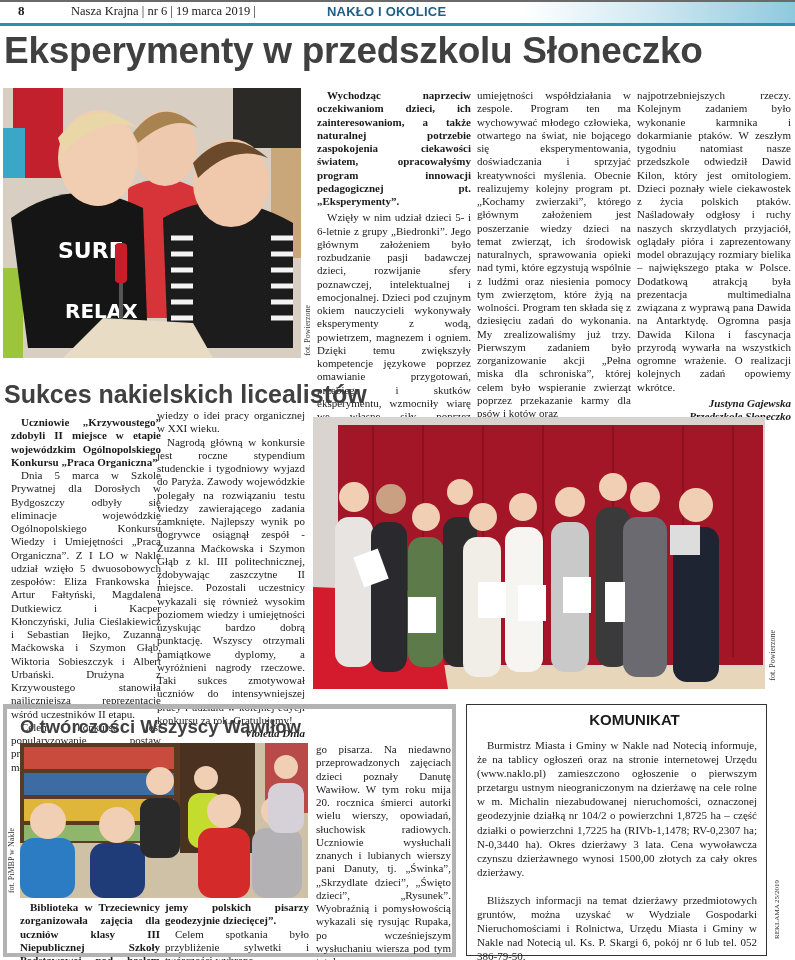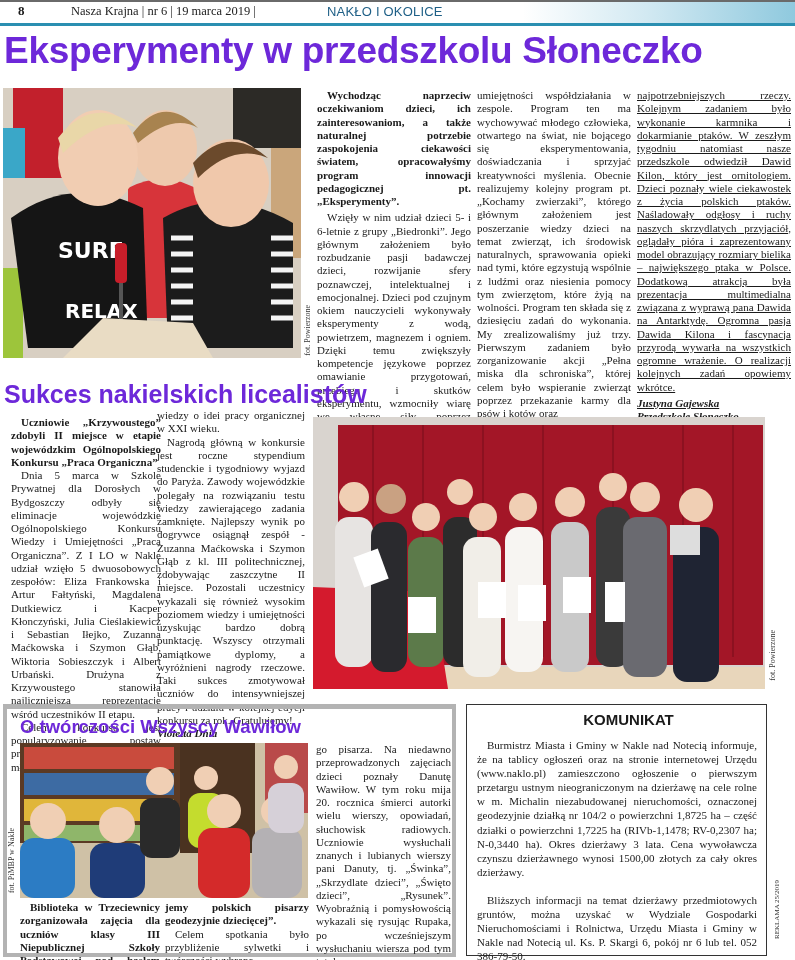--- a/index.html
+++ b/index.html
@@ -7,47 +7,47 @@
   body { position: relative; font-family: "Liberation Serif", serif; color: #1a1a1a; }
 
   
   .topline { position: absolute; left: 0; top: 0; width: 795px; height: 2px; background: #6a6a6a; }
   .header { position: absolute; left: 0; top: 2px; width: 795px; height: 22px; }
   .header .grad { position: absolute; left: 300px; top: 0; width: 495px; height: 22px;
      background: linear-gradient(to right, #ffffff 0%, #ffffff 45%, #d2e9f2 70%, #8fc9de 100%); }
   .header .rule { position: absolute; left: 0; top: 21px; width: 795px; height: 3px; background: #2a8fb1; }
   .page-num { position: absolute; left: 18px; top: 3px; font-family: "Liberation Serif", serif; font-weight: bold; font-size: 13px; }
   .pub-info { position: absolute; left: 51px; top: 4px; font-size: 12.5px; color: #222; margin-left: 20px; }
-  .section-name { position: absolute; left: 327px; top: 4px; font-family: "Liberation Sans", sans-serif; font-weight: normal; font-size: 13px; color: #1e5f86; letter-spacing: 0.2px; }
-
-  h1.headline { position: absolute; font-family: "Liberation Sans", sans-serif; font-weight: bold; color: #6d28d9; white-space: nowrap; }
+  .section-name { position: absolute; left: 327px; top: 4px; font-family: "Liberation Sans", sans-serif; font-weight: bold; font-size: 13px; color: #1e5f86; letter-spacing: 0.2px; }
+
+  h1.headline { position: absolute; font-family: "Liberation Sans", sans-serif; font-weight: bold; color: #404040; white-space: nowrap; }
   #h1a { left: 4px; top: 30px; font-size: 37px; letter-spacing: -0.3px; }
   #h1b { left: 4px; top: 380px; font-size: 25px; }
 
   .photo { position: absolute; overflow: hidden; }
   .credit { position: absolute; font-size: 8px; color: #333; writing-mode: vertical-rl; transform: rotate(180deg); white-space: nowrap; }
 
   .col { position: absolute; font-size: 11px; line-height: 13.25px; text-align: justify; hyphens: none; }
   .col p { text-indent: 10px; }
   .col p.lead { font-weight: bold; }
   .col p.noind { text-indent: 0; }
-  .sig { text-align: left; font-style: italic; font-weight: bold; text-indent: 0 !important; }
+  .sig { text-align: right; font-style: italic; font-weight: bold; text-indent: 0 !important; }
 
   
   #photo1 { left: 3px; top: 88px; width: 298px; height: 270px; background: #cfc3b5; }
   
   #photo2 { left: 313px; top: 417px; width: 452px; height: 272px; background: #9e1524; }
   
   #photo3 { left: 20px; top: 743px; width: 288px; height: 155px; background: #b9a48a; }
 
   .box3 { position: absolute; left: 3px; top: 704px; width: 453px; height: 253px; border: 4px solid #b3b3b3; border-top-width: 5px; }
   #h1c { left: 20px; top: 716px; font-size: 18.5px; }
 
   .komunikat { position: absolute; left: 466px; top: 704px; width: 301px; height: 252px; border: 1.5px solid #333; }
-  .kom-title { position: absolute; left: 12px; top: 708px; width: 100%; text-align: center; font-family: "Liberation Sans", sans-serif; font-weight: bold; font-size: 15px; }
+  .kom-title { position: absolute; left: 18px; top: 708px; width: 100%; text-align: center; font-family: "Liberation Sans", sans-serif; font-weight: bold; font-size: 15px; }
   .reklama { position: absolute; left: 773px; top: 880px; font-size: 7px; color: #333; writing-mode: vertical-rl; transform: rotate(180deg); }
 </style>
 </head>
 <body>
 
 <div class="topline"></div>
 <div class="header">
   <div class="grad"></div>
   <div class="rule"></div>
 </div>
@@ -102,21 +102,21 @@
 </div>
 <span class="credit" style="left:303px; top:305px;">fot. Powierzone</span>
 
 <div class="col" style="left:317px; top:89px; width:154px;">
   <p class="lead">Wychodząc naprzeciw oczekiwaniom dzieci, ich zainteresowaniom, a także naturalnej potrzebie zaspokojenia ciekawości światem, opracowałyśmy program innowacji pedagogicznej pt. „Eksperymenty”.</p>
   <p style="margin-top:3px;">Wzięły w nim udział dzieci 5- i 6-letnie z grupy „Biedronki”. Jego głównym założeniem było rozbudzanie pasji badawczej dzieci, rozwijanie sfery poznawczej, intelektualnej i emocjonalnej. Dzieci pod czujnym okiem nauczycieli wykonywały eksperymenty z wodą, powietrzem, magnezem i ogniem. Dzięki temu zwiększyły kompetencje językowe poprzez omawianie przygotowań, przebiegu i skutków eksperymentu, wzmocniły wiarę we własne siły poprzez samodzielne wykonywanie doświadczeń oraz</p>
 </div>
 <div class="col" style="left:477px; top:89px; width:154px;">
   <p class="noind">umiejętności współdziałania w zespole. Program ten ma wychowywać młodego człowieka, otwartego na świat, nie bojącego się eksperymentowania, doświadczania i sprzyjać kreatywności myślenia. Obecnie realizujemy kolejny program pt. „Kochamy zwierzaki”, którego głównym założeniem jest poszerzanie wiedzy dzieci na temat zwierząt, ich środowisk naturalnych, sprawowania opieki nad tymi, które egzystują wspólnie z ludźmi oraz niesienia pomocy tym zwierzętom, które żyją na wolności. Program ten składa się z dziesięciu zadań do wykonania. My zrealizowaliśmy już trzy. Pierwszym zadaniem było zorganizowanie akcji „Pełna miska dla schroniska”, której celem było wspieranie zwierząt poprzez przekazanie karmy dla psów i kotów oraz</p>
 </div>
-<div class="col" style="left:637px; top:89px; width:154px;text-decoration:underline;">
+<div class="col" style="left:637px; top:89px; width:154px;">
   <p class="noind">najpotrzebniejszych rzeczy. Kolejnym zadaniem było wykonanie karmnika i dokarmianie ptaków. W zeszłym tygodniu natomiast nasze przedszkole odwiedził Dawid Kilon, który jest ornitologiem. Dzieci poznały wiele ciekawostek z życia polskich ptaków. Naśladowały odgłosy i ruchy naszych skrzydlatych przyjaciół, oglądały pióra i zaprezentowany model obrazujący rozmiary bielika – największego ptaka w Polsce. Dodatkową atrakcją była prezentacja multimedialna związana z wyprawą pana Dawida na Antarktydę. Ogromna pasja Dawida Kilona i fascynacja przyrodą wywarła na wszystkich ogromne wrażenie. O realizacji kolejnych zadań opowiemy wkrótce.</p>
   <p class="sig" style="margin-top:3px;">Justyna Gajewska</p>
   <p class="sig">Przedszkole Słoneczko</p>
 </div>
 
 <h1 class="headline" id="h1b">Sukces nakielskich licealistów</h1>
 
 <div class="col" style="left:3px; top:416px; width:150px;margin-left:8px;">
   <p class="lead">Uczniowie „Krzywoustego” zdobyli II miejsce w etapie wojewódzkim Ogólnopolskiego Konkursu „Praca Organiczna”</p>
   <p>Dnia 5 marca w Szkole Prywatnej dla Dorosłych w Bydgoszczy odbyły się eliminacje wojewódzkie Ogólnopolskiego Konkursu Wiedzy i Umiejętności „Praca Organiczna”. Z I LO w Nakle udział wzięło 5 dwuosobowych zespołów: Eliza Frankowska i Artur Fałtyński, Magdalena Dutkiewicz i Kacper Kłonczyński, Julia Cieślakiewicz i Sebastian Iłejko, Zuzanna Maćkowska i Szymon Głąb, Wiktoria Sobieszczyk i Albert Urbański. Drużyna z Krzywoustego stanowiła najliczniejszą reprezentację wśród uczestników II etapu.</p>

